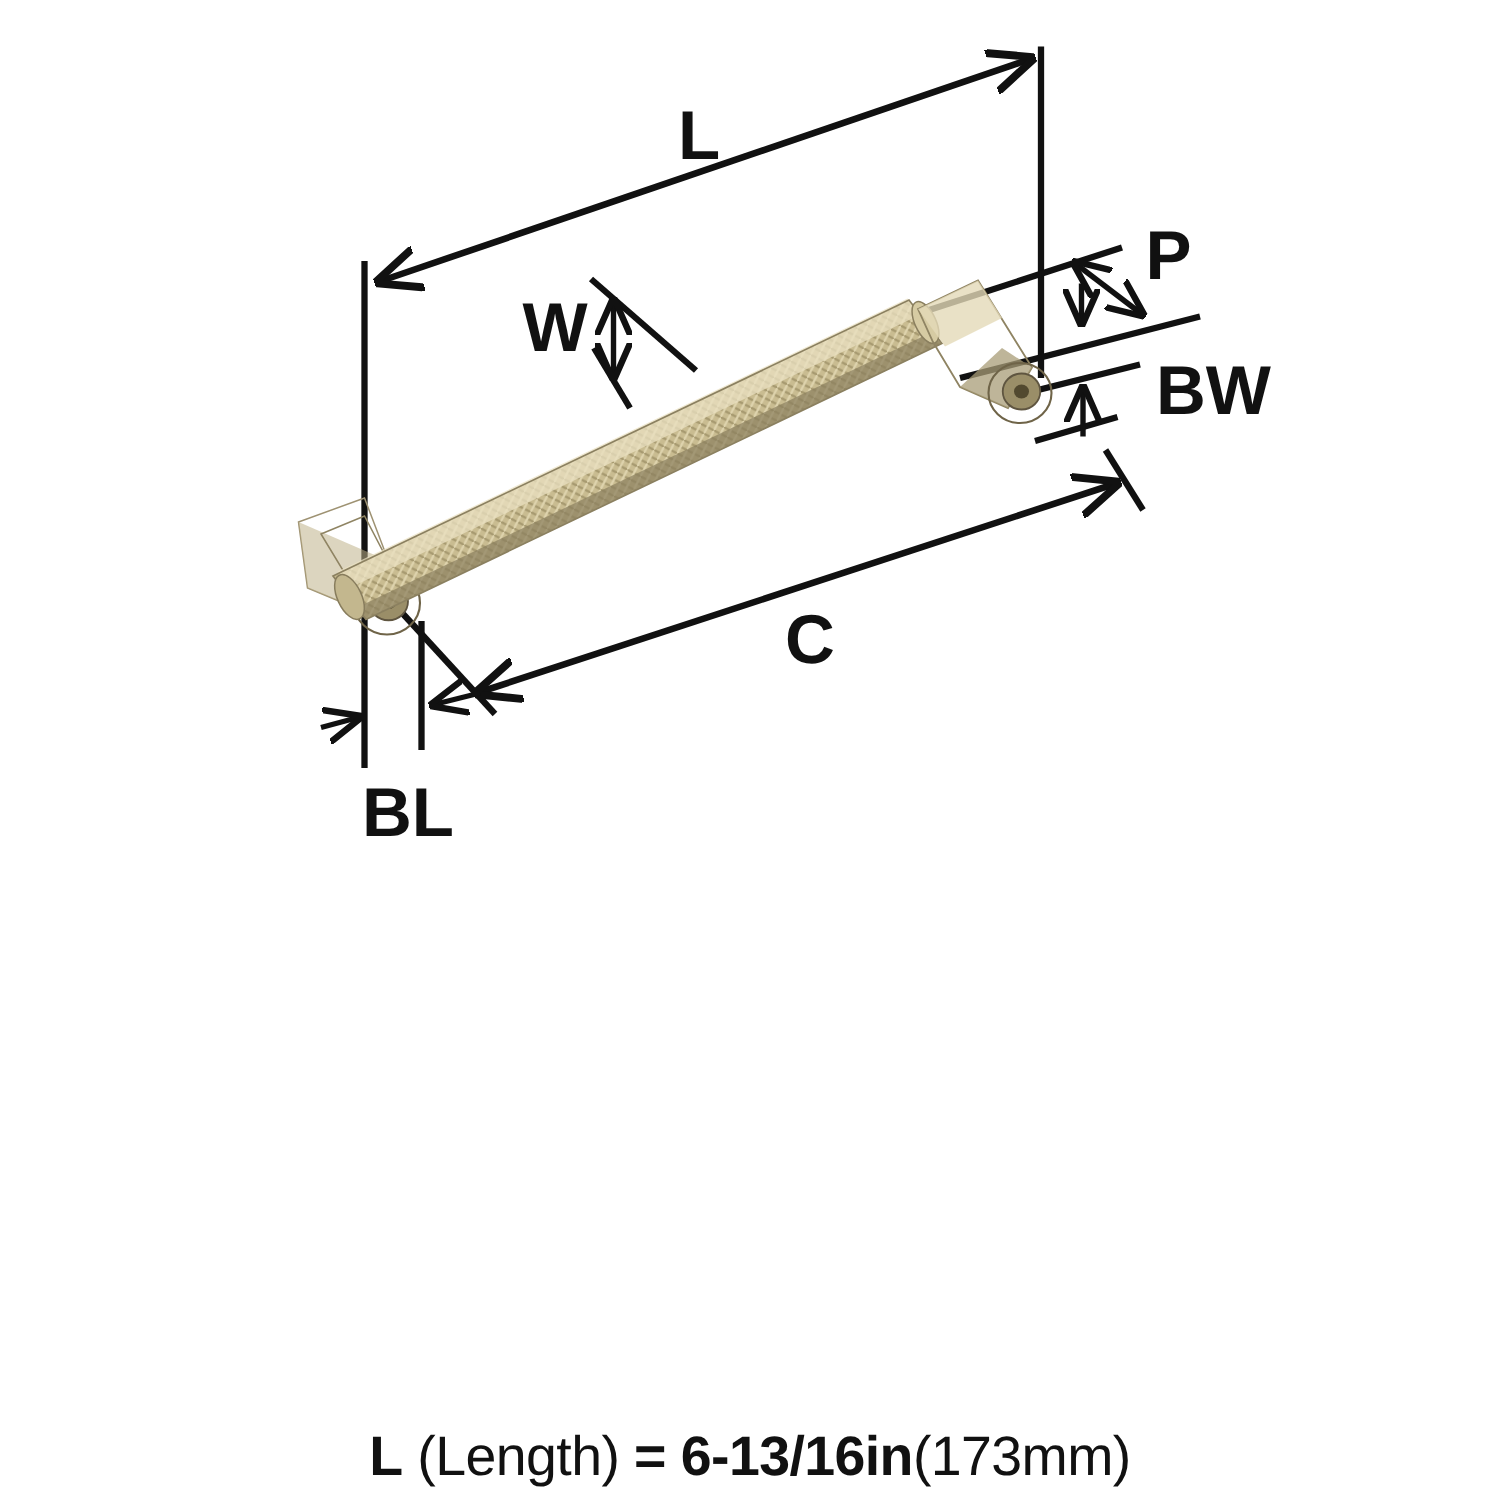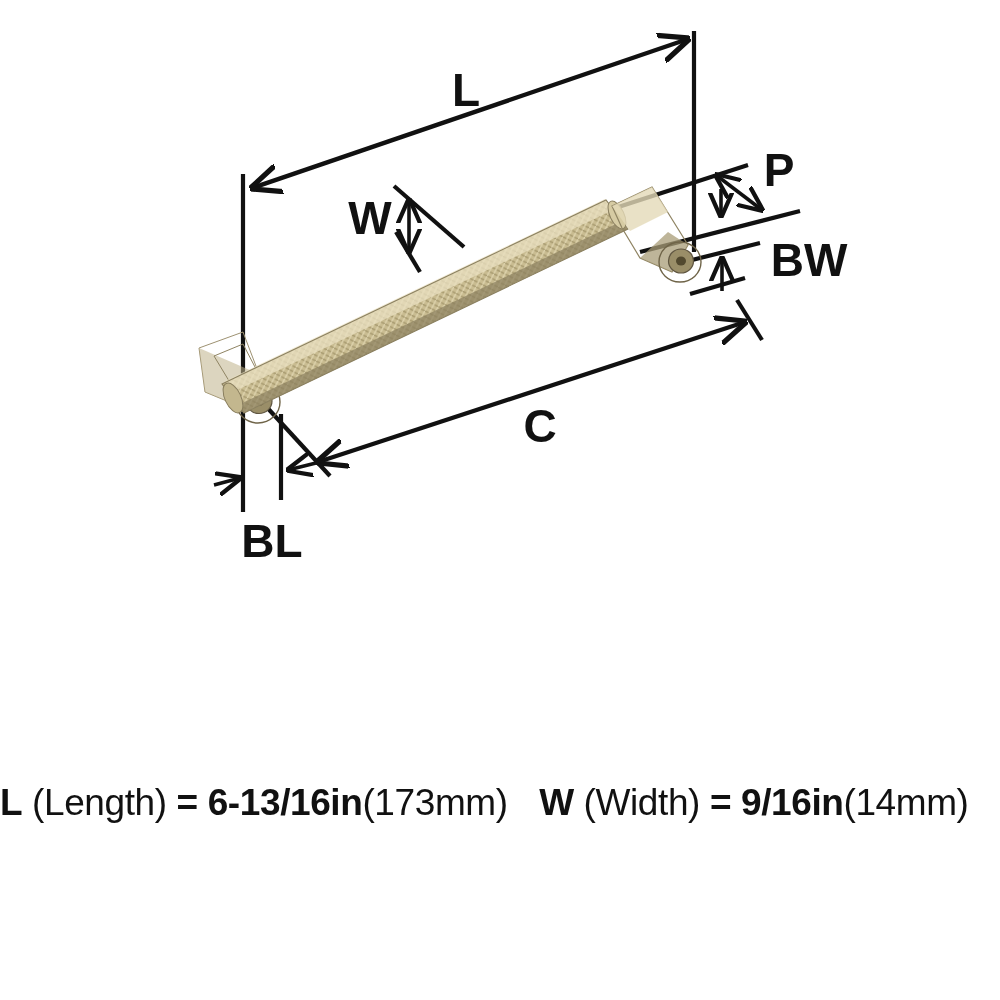--- a/index.html
+++ b/index.html
@@ -10,21 +10,21 @@
   }
   #stage{position:relative;width:1000px;height:1000px;}
 
   
   #drawing{position:absolute;left:0;top:0;width:1000px;height:600px;}
   #drawing svg{display:block;width:1000px;height:600px;}
 
   
   #legend{
     position:absolute;left:0;top:604px;width:1000px;height:396px;
-    display:flex;justify-content:flex-end;
+    display:flex;flex-direction:column;justify-content:flex-end;
     align-items:center;gap:0px;
   }
   .legend-row{
     width:100%;text-align:center;
     font-size:37px;line-height:59px;
     white-space:nowrap;letter-spacing:-0.4px;
     color:#111111;
   }
   .lg-code{font-weight:700;}
   .lg-name{font-weight:400;}
@@ -162,22 +162,19 @@
       </g>
     </svg>
   </div>
 
   <div id="legend">
 
     <div class="legend-row">
       <span class="lg-code">L</span><span class="lg-name"> (Length) </span><span class="lg-eq">= </span><span class="lg-imp">6-13/16in</span><span class="lg-met">(173mm)</span>
     </div>
 
-    <div class="legend-row">
-      <span class="lg-code">W</span><span class="lg-name"> (Width) </span><span class="lg-eq">= </span><span class="lg-imp">9/16in</span><span class="lg-met">(14mm)</span>
-    </div>
 
 
 
 
 
   </div>
 </div>
 
 </body></html>

